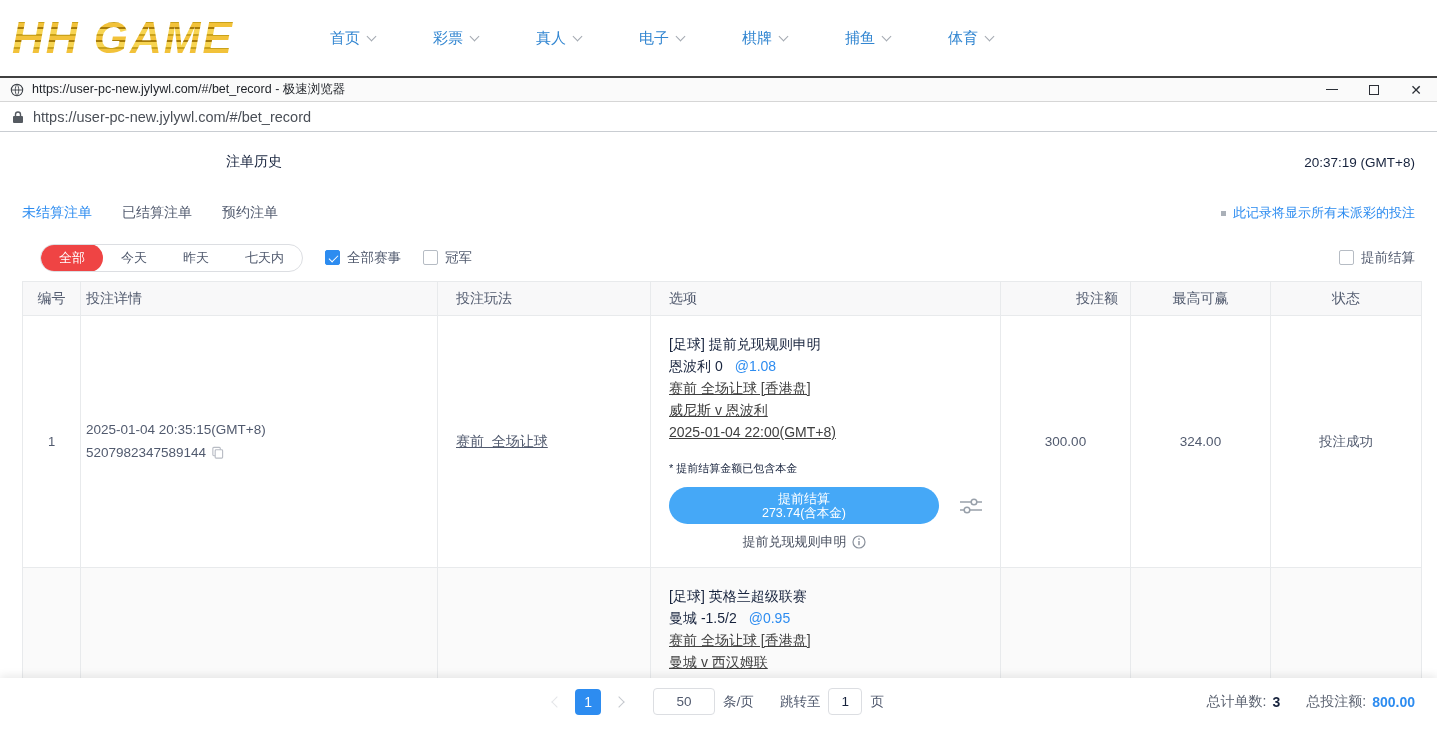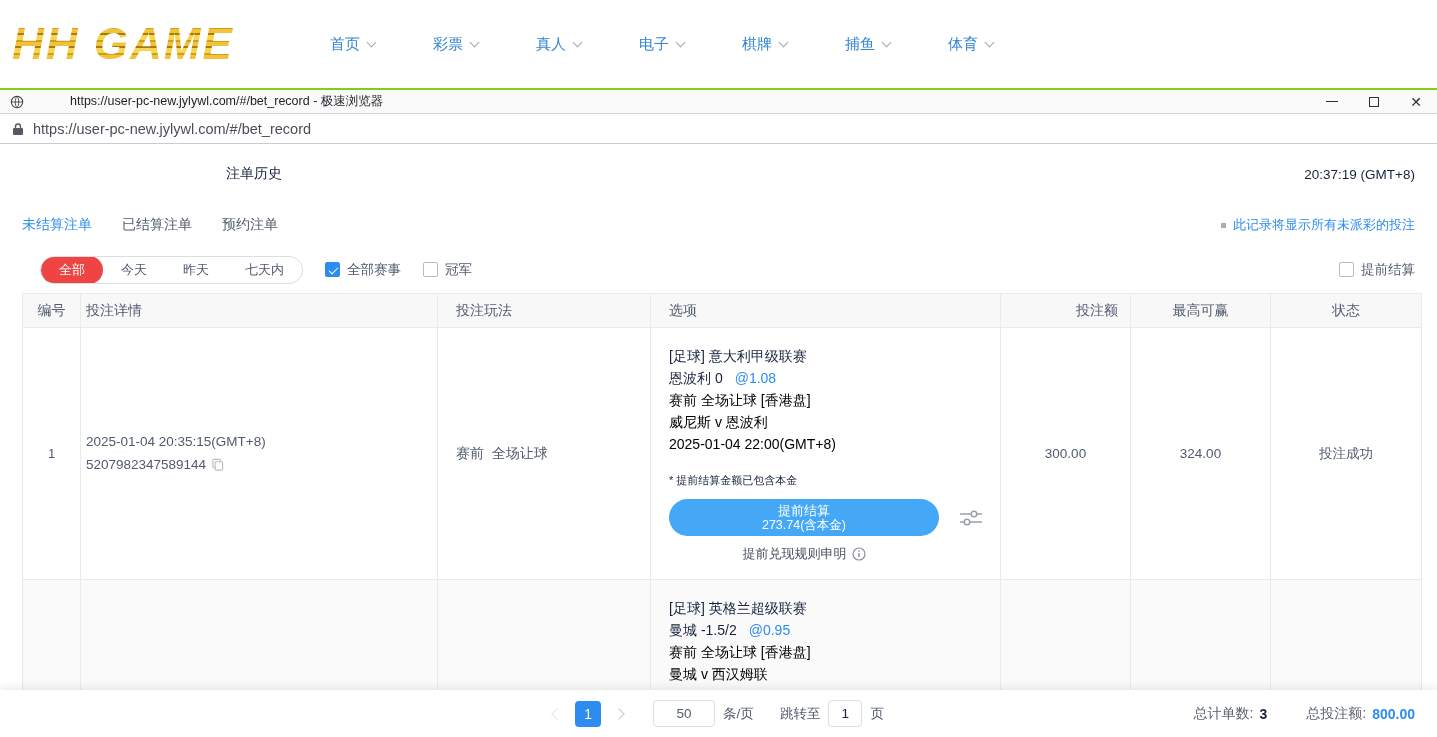--- a/index.html
+++ b/index.html
@@ -1,34 +1,34 @@
 <!DOCTYPE html>
 <html><head>
 <meta charset="utf-8">
 <style>
   * { margin:0; padding:0; box-sizing:border-box; }
   html,body { width:1437px; height:737px; overflow:hidden; background:#fff;
     font-family:"Liberation Sans","DejaVu Sans",sans-serif; }
 
   
-  .site-header { height:88px; display:flex; align-items:center; background:#fff; }
+  .site-header { height:76px; display:flex; align-items:center; background:#fff; }
   .logo { margin-left:12px; width:280px; font-style:italic; font-weight:900;
     font-size:44px; letter-spacing:2px; line-height:1;
     background:repeating-linear-gradient(180deg,#f7d452 0 5px,#caa21a 5px 7px,#f2c23a 7px 11px,#a87c08 11px 13px);
     -webkit-background-clip:text; background-clip:text; color:transparent;
     white-space:nowrap; user-select:none; }
   .main-nav { display:flex; align-items:center; margin-left:38px; }
   .nav-item { display:flex; align-items:center; margin-right:58px; color:#3286d1;
     font-size:15px; cursor:pointer; white-space:nowrap; }
   .caret { display:inline-block; width:7px; height:7px; border-right:1.6px solid #a3a9b1;
     border-bottom:1.6px solid #a3a9b1; transform:rotate(45deg); margin-left:8px; margin-top:-4px; }
 
   
-  .titlebar { height:26px; border-top:2px solid #84cc16; border-bottom:1px solid #d6d6d6;
-    background:#fafafa; display:flex; align-items:center; font-size:12.5px; color:#1d2026;gap:38px; }
+  .titlebar { height:26px; border-top:2px solid #404040; border-bottom:1px solid #d6d6d6;
+    background:#fafafa; display:flex; align-items:center; font-size:12.5px; color:#1d2026; }
   .titlebar .globe { margin:0 8px 0 10px; display:flex; }
   .win-controls { margin-left:auto; display:flex; align-items:center; height:100%; }
   .win-btn { width:42px; height:100%; display:flex; align-items:center; justify-content:center;
     color:#2b2f36; cursor:pointer; }
   .min-glyph { display:inline-block; width:12px; height:0; border-top:1.6px solid #2b2f36; }
   .max-glyph { display:inline-block; width:10px; height:10px; border:1.4px solid #2b2f36; }
   .close-glyph { font-size:14px; line-height:1; }
 
   
   .addressbar { height:30px; background:#fff; border-bottom:1px solid #c9cdd2;
@@ -75,29 +75,29 @@
   .c-opt  { width:350px; padding-left:18px; }
   .c-amt  { width:130px; justify-content:flex-end; display:flex; padding-right:12px; }
   .c-win  { width:140px; justify-content:center; display:flex; }
   .c-stat { width:150px; justify-content:center; display:flex; }
 
   .t-body .t-row { min-height:244px; }
   .t-body .t-row.striped .t-cell { background:#fafafa; }
   .t-body .c-no { align-items:center; font-size:13px; color:#515a6e; }
   .t-body .c-det { display:flex; flex-direction:column; justify-content:center;
     font-size:13.5px; color:#515a6e; line-height:23px; }
-  .t-body .c-play { display:flex; align-items:center; font-size:14px; color:#515a6e; white-space:pre; }
+  .t-body .c-play { display:flex; align-items:center; font-size:14px; color:#515a6e; white-space:pre;text-decoration:underline; }
   .t-body .c-amt, .t-body .c-win, .t-body .c-stat { align-items:center; font-size:13.5px; color:#515a6e; }
   .t-body .c-amt { justify-content:center; padding-right:0; }
 
   .opt-box { padding:17px 0 14px 0; font-size:14px; line-height:22px; }
   .opt-league { color:#17233d; }
   .opt-pickline { color:#17233d; }
   .opt-odds { color:#2d8cf0; margin-left:12px; }
-  .opt-gray { color:#000000; }
+  .opt-gray { color:#404040;text-decoration:underline; }
   .opt-note { color:#17233d; font-size:11px; margin-top:14px; }
   .cashout-row { display:flex; align-items:center; margin-top:8px; }
   .cashout-btn { width:270px; height:37px; border-radius:19px; border:none; background:#45a8f7;
     color:#fff; cursor:pointer; display:flex; flex-direction:column; align-items:center;
     justify-content:center; font-family:inherit; }
   .cashout-l1 { font-size:13px; line-height:15px; }
   .cashout-l2 { font-size:12.5px; line-height:15px; }
   .sliders-icon { margin-left:20px; display:flex; cursor:pointer; }
   .rule-row { width:270px; text-align:center; margin-top:7px; font-size:13px; color:#495060;
     display:flex; align-items:center; justify-content:center; cursor:pointer; }
@@ -114,21 +114,21 @@
   .pg-prev { transform:rotate(135deg); border-color:#e4e6e9; margin-right:14px; }
   .pg-next { transform:rotate(-45deg); margin-left:14px; }
   .pg-current { width:26px; height:26px; border-radius:4px; background:#2d8cf0; color:#fff;
     font-size:14px; display:flex; align-items:center; justify-content:center; cursor:pointer; }
   .pg-size-input { width:62px; height:27px; border:1px solid #dcdee2; border-radius:4px;
     text-align:center; font-size:13.5px; color:#515a6e; margin-left:30px; font-family:inherit; }
   .pg-label { font-size:13.5px; color:#515a6e; margin-left:8px; }
   .pg-jump-label { font-size:13.5px; color:#515a6e; margin-left:26px; }
   .pg-jump-input { width:34px; height:27px; border:1px solid #dcdee2; border-radius:4px;
     text-align:center; font-size:13.5px; color:#17233d; margin-left:8px; font-family:inherit; }
-  .totals { position:absolute; right:22px; display:flex; align-items:center; font-size:14px;gap:13px; }
+  .totals { position:absolute; right:22px; display:flex; align-items:center; font-size:14px; }
   .totals .lab { color:#5b6270; }
   .totals .val { color:#17233d; font-weight:bold; margin-left:6px; }
   .totals .val-blue { color:#2d8cf0; font-weight:bold; margin-left:6px; }
   .totals .grp { margin-left:26px; display:flex; align-items:center; }
   .totals .grp:first-child { margin-left:0; }
 </style>
 </head>
 <body>
 
 <div class="site-header">
@@ -252,21 +252,21 @@
         <div class="t-cell c-det">
           <div>2025-01-04 20:35:15(GMT+8)</div>
           <div><span>5207982347589144</span><span class="copy-icon"><svg width="13" height="13" viewBox="0 0 14 14">
                   <rect x="4.5" y="4" width="8" height="9" rx="1" fill="none" stroke="#b8bcc4" stroke-width="1.2"></rect>
                   <path d="M10 4V2.5A1 1 0 0 0 9 1.5H3A1 1 0 0 0 2 2.5v7a1 1 0 0 0 1 1h1.5" fill="none" stroke="#b8bcc4" stroke-width="1.2"></path>
                 </svg></span></div>
         </div>
         <div class="t-cell c-play">赛前  全场让球</div>
         <div class="t-cell c-opt">
           <div class="opt-box">
-            <div class="opt-league">[足球] 意大利甲级联赛</div>
+            <div class="opt-league">[足球] 提前兑现规则申明</div>
             <div class="opt-pickline"><span>恩波利 0</span><span class="opt-odds">@1.08</span></div>
             <div class="opt-gray">赛前 全场让球 [香港盘]</div>
             <div class="opt-gray">威尼斯 v 恩波利</div>
             <div class="opt-gray">2025-01-04 22:00(GMT+8)</div>
             <div class="opt-note">* 提前结算金额已包含本金</div>
             <div class="cashout-row">
               <button class="cashout-btn">
                 <span class="cashout-l1">提前结算</span>
                 <span class="cashout-l2">273.74(含本金)</span>
               </button>

